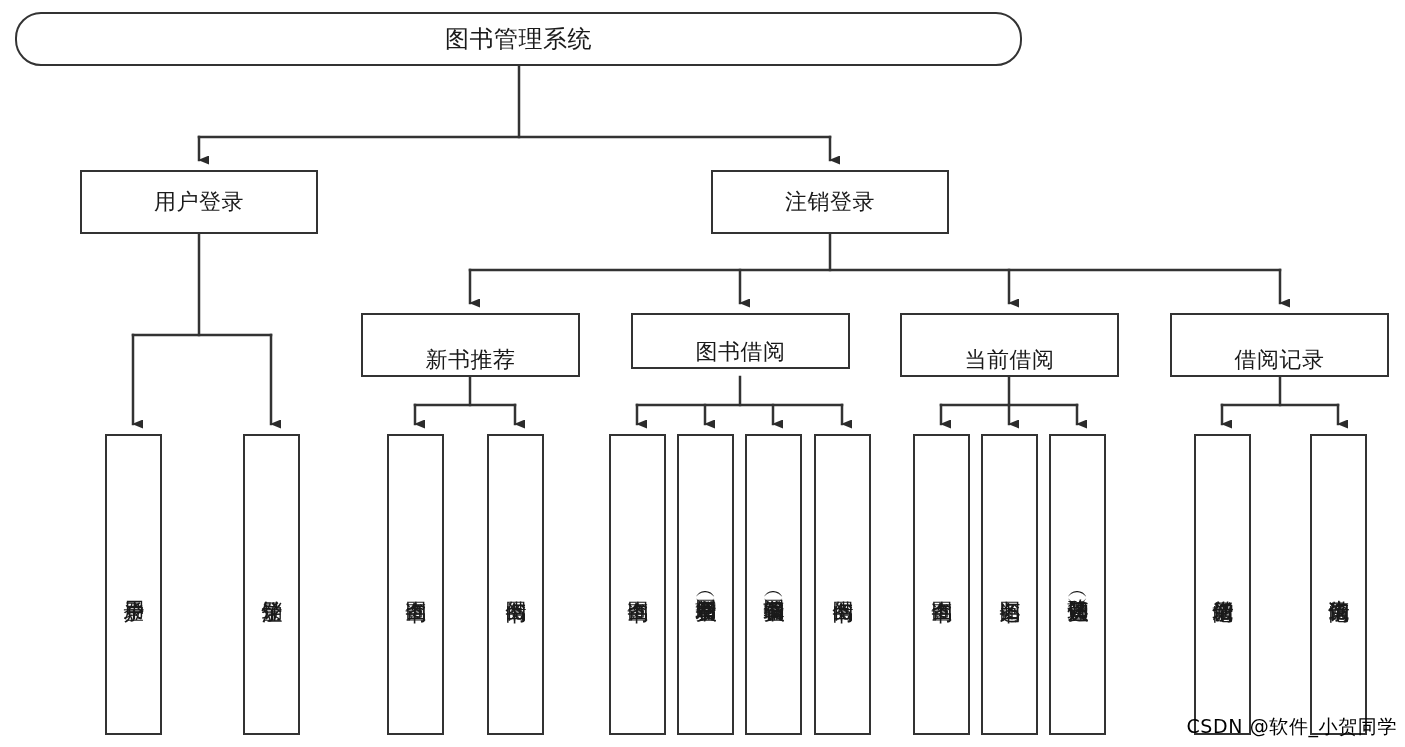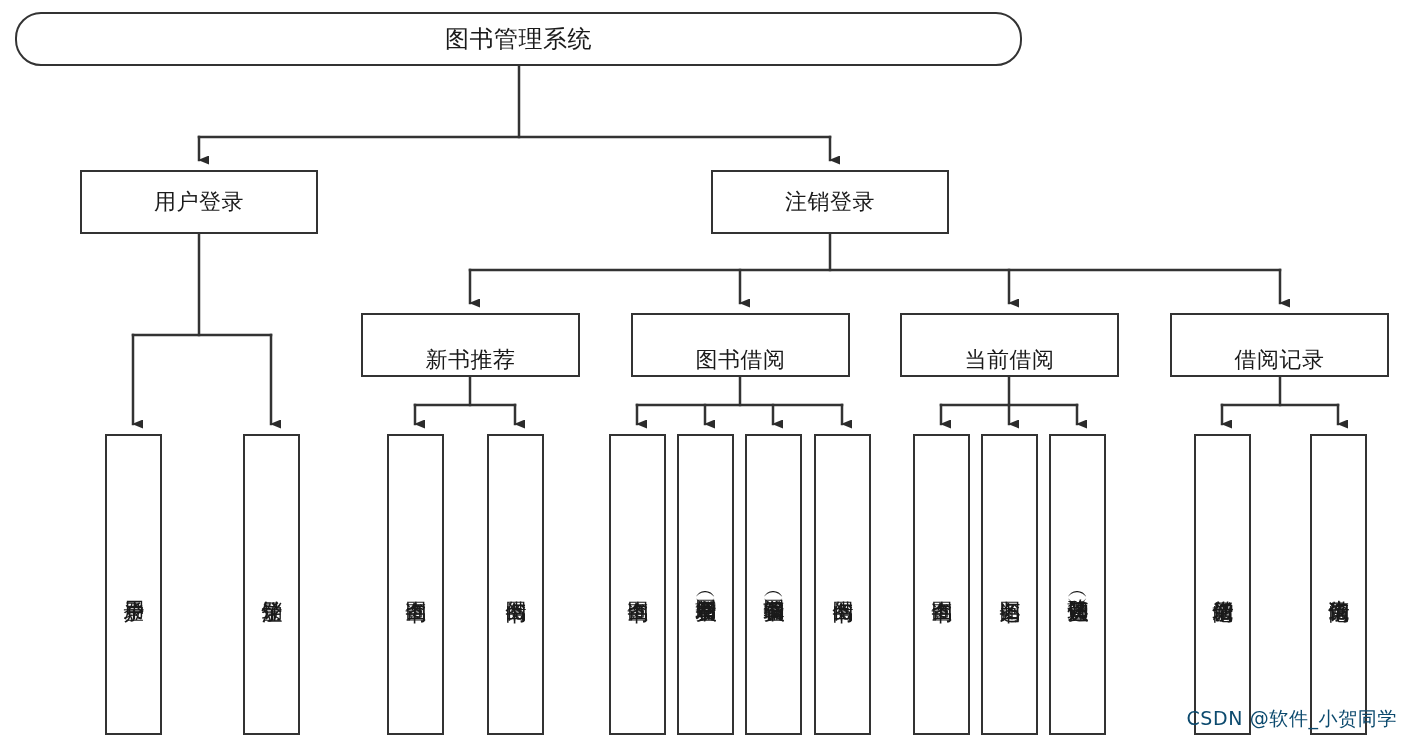--- a/index.html
+++ b/index.html
@@ -58,23 +58,23 @@
   }
   .node.leaf .leaf-text {
     writing-mode: vertical-rl;
     text-orientation: upright;
     display: block;
     text-align: center;
   }
   .watermark {
     position: absolute;
     right: 8px;
-    bottom: 15px;
+    bottom: 7px;
     font-size: 19px;
-    color: #0c4a6e;
+    color: #000000;
     letter-spacing: 0.6px;
     white-space: nowrap;
   }
 </style>
 </head>
 <body>
 
 <div id="canvas">
 
   <svg id="edges" viewBox="0 0 1405 747" xmlns="http://www.w3.org/2000/svg">
@@ -134,21 +134,21 @@
   <div class="node level-1" style="left:80px; top:170px; width:238px; height:64px;">
     <span>用户登录</span>
   </div>
   <div class="node level-1" style="left:711px; top:170px; width:238px; height:64px;">
     <span>注销登录</span>
   </div>
 
   <div class="node level-2" style="left:361px; top:313px; width:219px; height:64px;">
     <span>新书推荐</span>
   </div>
-  <div class="node level-2" style="left:631px; top:313px; width:219px; height:64px;">
+  <div class="node level-2" style="left:631px; top:313px; width:219px; height:56px;">
     <span>图书借阅</span>
   </div>
   <div class="node level-2" style="left:900px; top:313px; width:219px; height:64px;">
     <span>当前借阅</span>
   </div>
   <div class="node level-2" style="left:1170px; top:313px; width:219px; height:64px;">
     <span>借阅记录</span>
   </div>
 
   <div class="node leaf" style="left:105px; top:434px; width:57px; height:301px;">

